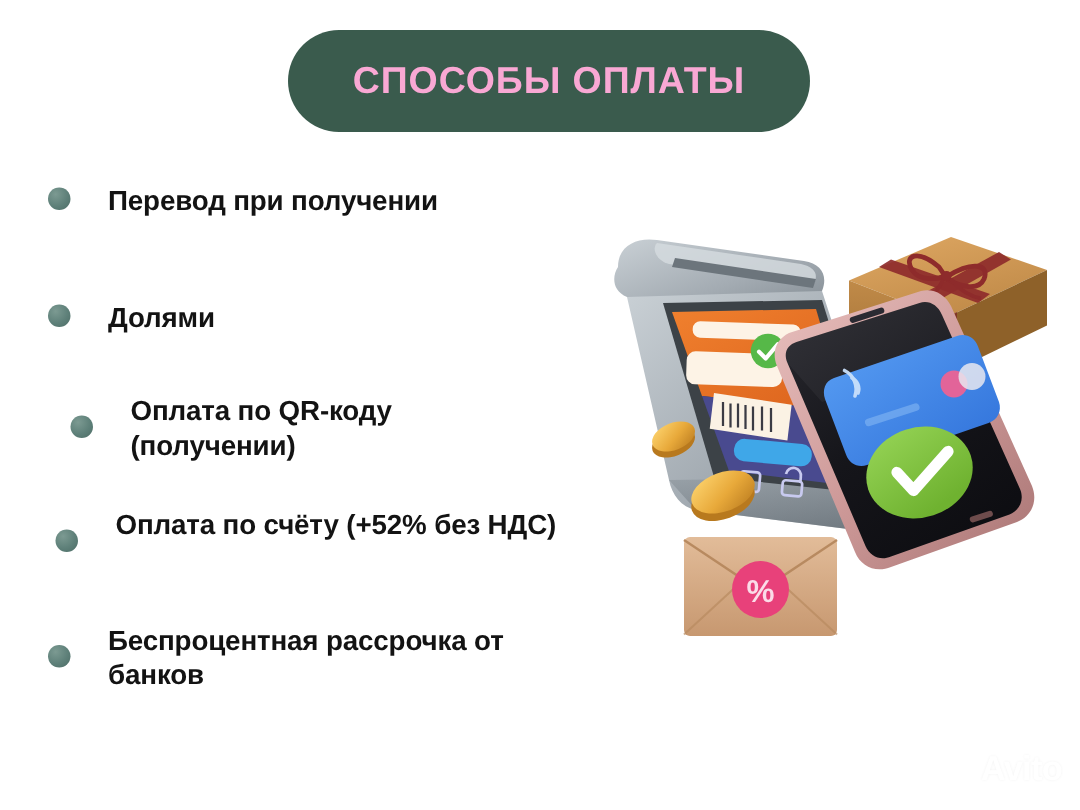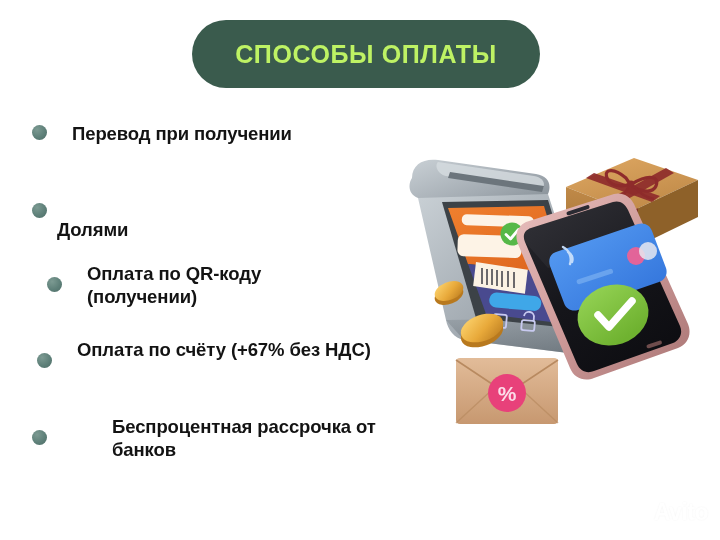--- a/index.html
+++ b/index.html
@@ -14,21 +14,21 @@
   
   #header-banner {
     position:absolute;
     left:192px; top:20px;
     width:348px; height:68px;
     background:#3A5B4D;
     border-radius:34px;
     display:flex; align-items:center; justify-content:center;
   }
   #banner-title {
-    color:#bef264;
+    color:#f9a8d4;
     font-size:25px;
     font-weight:bold;
     letter-spacing:0.6px;
     white-space:nowrap;
   }
 
   
   #payment-list {
     position:absolute;
     left:32px; top:110px;
@@ -49,21 +49,21 @@
   }
   .item-label {
     margin-left:25px;
     font-size:18.5px;
     font-weight:bold;
     color:#131313;
     line-height:1.27;
     letter-spacing:-0.1px;
   }
   #item-0 { top:12px;  }
-  #item-1 { top:90px;flex-direction:column;  }
+  #item-1 { top:90px;  }
   #item-2 { top:152px; }
   #item-3 { top:228px; }
   #item-4 { top:305px; }
   #item-2 .bullet-dot,
   #item-3 .bullet-dot,
   #item-4 .bullet-dot { margin-top:15px; }
 
   
   #payment-illustration {
     position:absolute;
@@ -106,24 +106,24 @@
     <span class="item-label">Долями</span>
   </div>
 
   <div class="list-item" id="item-2" style="width:300px;">
     <span class="bullet-dot"></span>
     <span class="item-label" style="width:245px;">Оплата по QR-коду (получении)</span>
   </div>
 
   <div class="list-item" id="item-3" style="width:350px;">
     <span class="bullet-dot"></span>
-    <span class="item-label" style="width:305px;">Оплата по счёту (+67% без НДС)</span>
-  </div>
-
-  <div class="list-item" id="item-4" style="width:360px;gap:40px;">
+    <span class="item-label" style="width:305px;">Оплата по счёту (+52% без НДС)</span>
+  </div>
+
+  <div class="list-item" id="item-4" style="width:360px;">
     <span class="bullet-dot"></span>
     <span class="item-label" style="width:330px;">Беспроцентная рассрочка от банков</span>
   </div>
 
 </div>
 
 <div id="payment-illustration">
 <svg viewBox="0 0 310 290" xmlns="http://www.w3.org/2000/svg">
   <defs>
     <linearGradient id="gTermBody" x1="0" y1="0" x2="1" y2="1">

